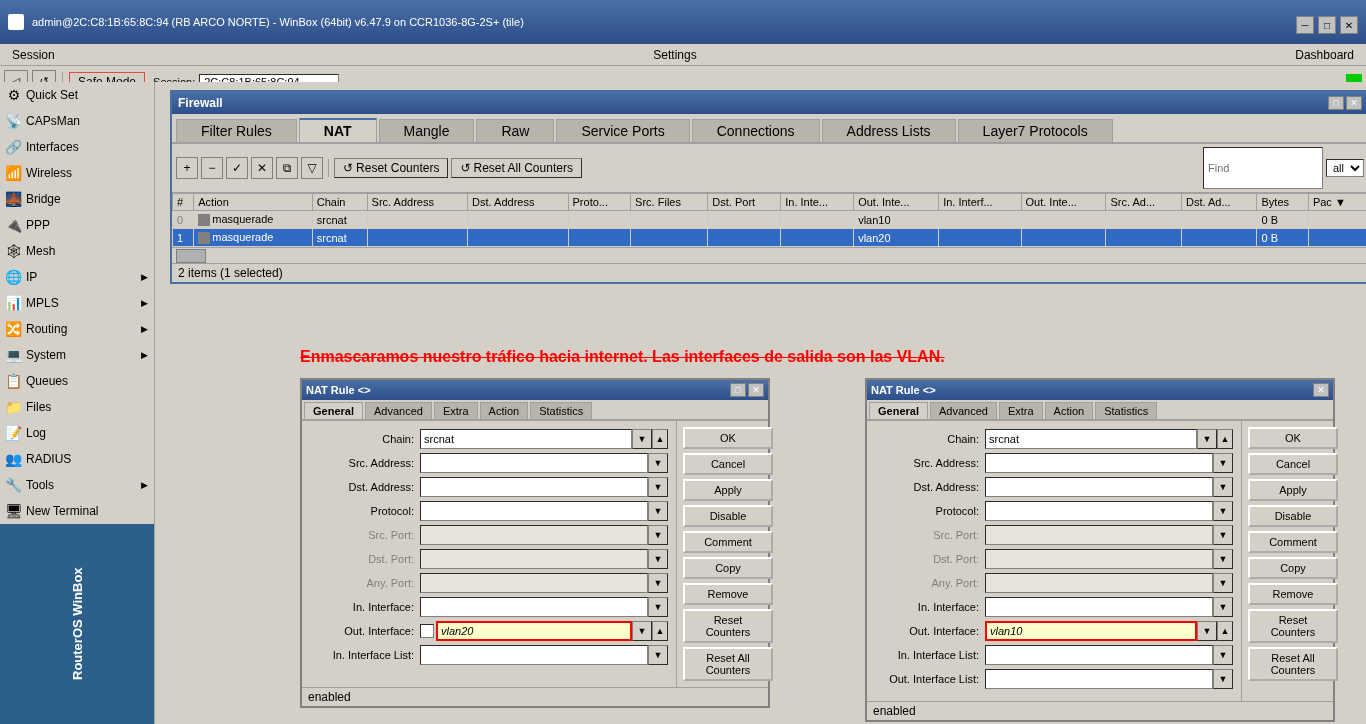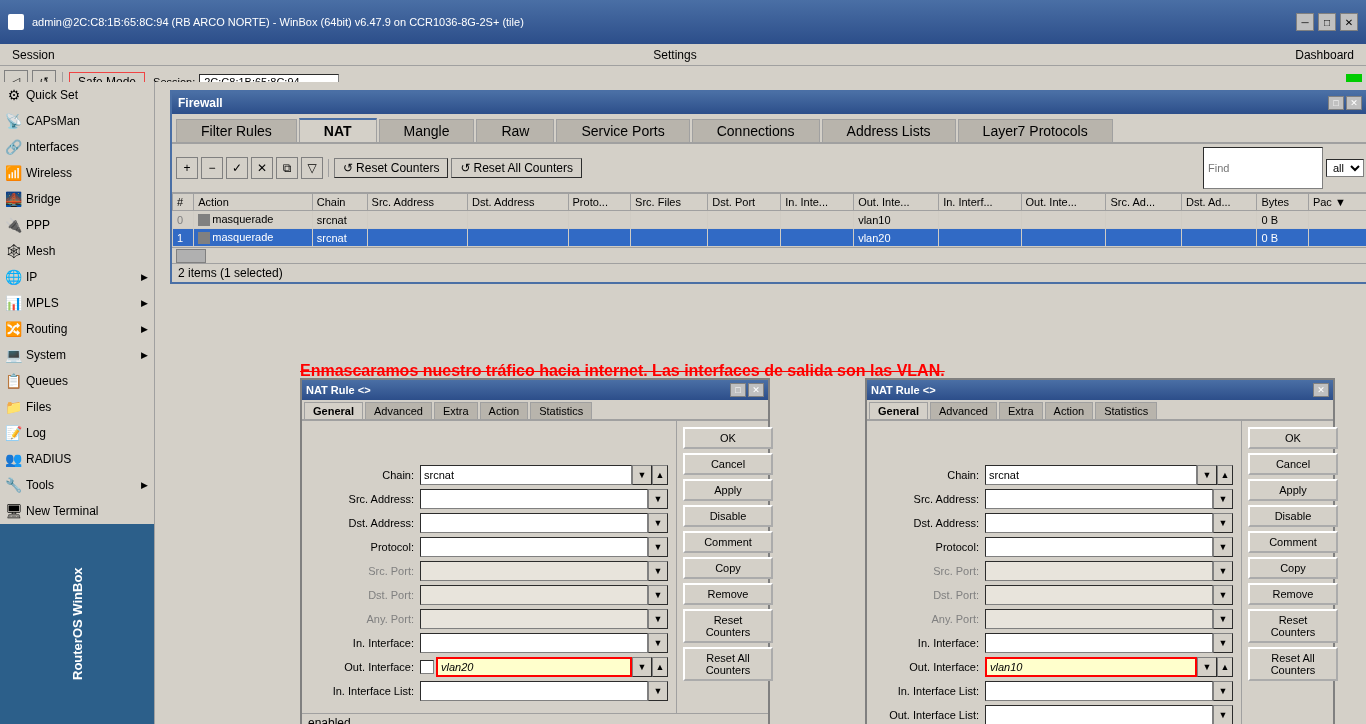--- a/index.html
+++ b/index.html
@@ -4,21 +4,20 @@
   <style>
     * { box-sizing: border-box; margin: 0; padding: 0; font-family: 'Segoe UI', Tahoma, sans-serif; font-size: 12px; }
     body { background: #d4d0c8; width: 1366px; height: 724px; overflow: hidden; position: relative; }
 
     
     .title-bar {
       background: linear-gradient(to bottom, #4a6fa5, #2c4e8a);
       color: white;
       height: 44px;
       display: flex;
-      align-items: center;
       padding: 16px 8px;
       justify-content: space-between;
     }
     .title-bar-left { display: flex; align-items: center; gap: 8px; }
     .title-bar-icon { width: 16px; height: 16px; background: #fff; border-radius: 2px; }
     .title-bar-title { font-size: 11px; color: white; }
     .title-bar-controls { display: flex; gap: 4px; }
     .title-bar-btn { width: 18px; height: 18px; background: #c0c0c0; border: 1px solid #808080; cursor: pointer; font-size: 10px; display: flex; align-items: center; justify-content: center; color: #000; }
 
     
@@ -178,21 +177,21 @@
       border: 1px solid #d0ccc4;
       padding: 2px 4px; font-size: 11px; white-space: nowrap;
     }
     .fw-table tr.selected td { background: #316ac5; color: white; }
     .row-num { color: #808080; }
     .action-icon { display: inline-block; width: 12px; height: 12px; background: #808080; margin-right: 2px; vertical-align: middle; }
     .scrollbar-h { height: 16px; background: #d4d0c8; border-top: 1px solid #a0a0a0; display: flex; align-items: center; }
     .status-bar { padding: 2px 6px; font-size: 11px; background: #d4d0c8; border-top: 1px solid #a0a0a0; }
     .highlighted-text {
       position: absolute;
-      left: 145px; top: 280px;
+      left: 145px; top: 266px;
       font-size: 16px; font-weight: bold;
       color: red;
       text-decoration: line-through;
       background: transparent;
       z-index: 100;
       pointer-events: none;
       white-space: nowrap;
     }
 
     
@@ -227,21 +226,21 @@
     .dialog-tab {
       padding: 2px 8px; background: #b8b4ac;
       border: 1px solid #a0a0a0; border-bottom: none;
       cursor: pointer; font-size: 11px; margin-right: 2px;
     }
     .dialog-tab.active {
       background: #d4d0c8; font-weight: bold;
     }
     .dialog-body { display: flex; }
     .dialog-form {
-      flex: 1; padding: 8px; margin-top: 36px;
+      flex: 1; padding: 8px;
     }
     .dialog-btns {
       width: 92px; padding: 6px; display: flex; flex-direction: column; gap: 4px;
       border-left: 1px solid #a0a0a0;
     }
     .dialog-btn {
       width: 90px; padding: 3px 6px;
       background: #d4d0c8; border: 2px outset #ffffff;
       cursor: pointer; font-size: 11px; text-align: center;
     }

